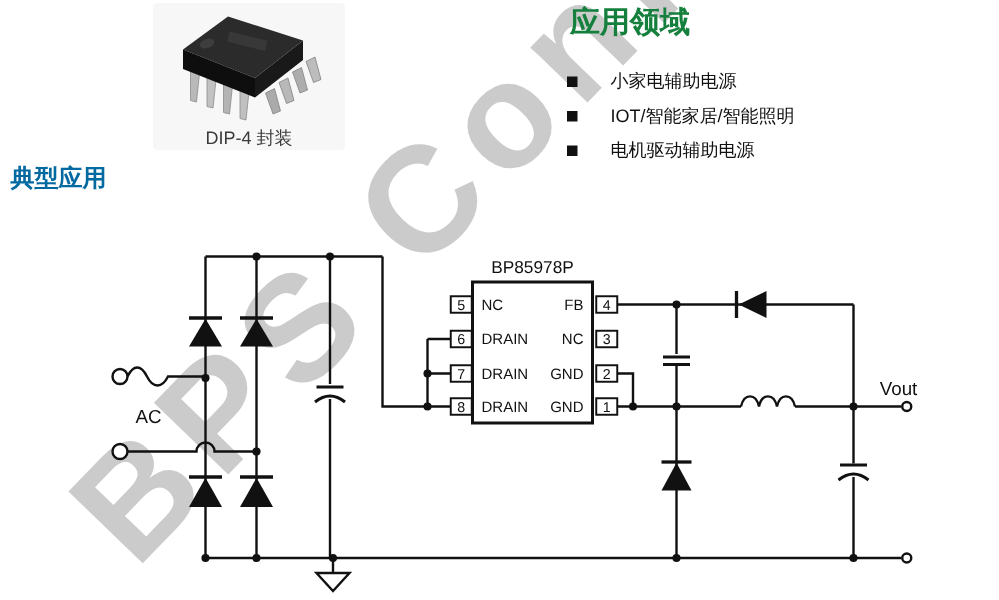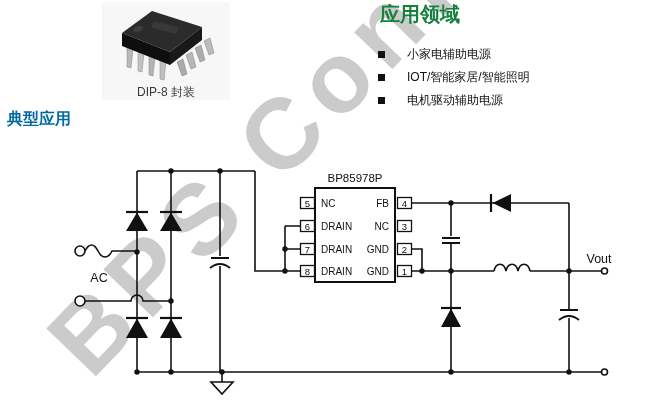--- a/index.html
+++ b/index.html
@@ -70,21 +70,21 @@
       </g>
 
       <g>
         <polygon points="22,33 52,11 102,27 70,52" fill="#2b2b2b"></polygon>
         <polygon points="22,33 70,52 70,65 22,46" fill="#0e0e0e"></polygon>
         <polygon points="70,52 102,27 102,40 70,65" fill="#191919"></polygon>
         <ellipse cx="38" cy="29" rx="5" ry="3" fill="#3d3d3d" transform="rotate(-18 38 29)"></ellipse>
         <rect x="52" y="24" width="26" height="7" fill="#383838" transform="rotate(14 65 27)"></rect>
       </g>
     </svg>
-    <div class="package-caption">DIP-8 封装</div>
+    <div class="package-caption">DIP-4 封装</div>
   </div>
 
   <div class="layer apps">
     <h2>应用领域</h2>
     <ul>
       <li>
         <span class="bullet"></span>
         <span>小家电辅助电源</span>
       </li>
       <li>

